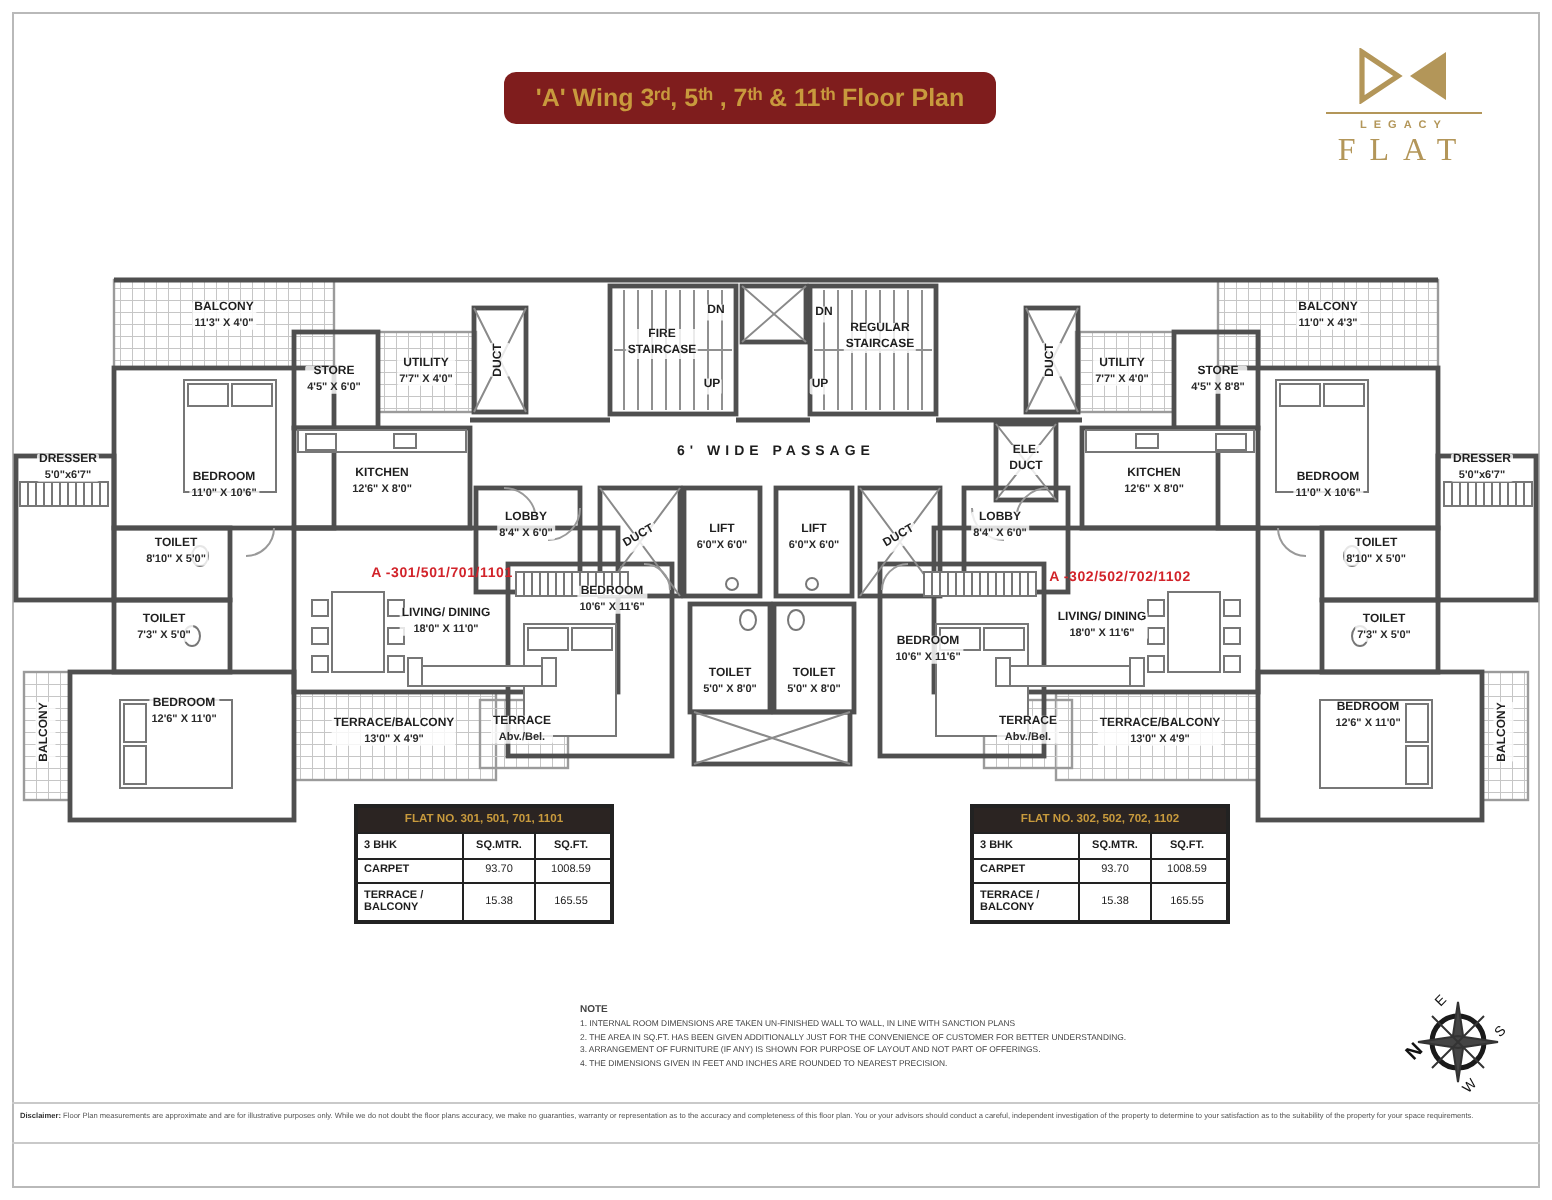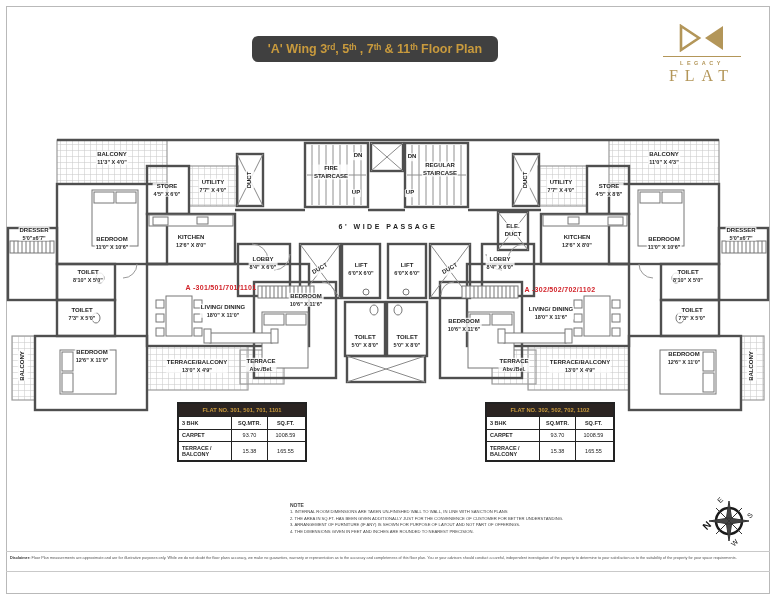--- a/index.html
+++ b/index.html
@@ -1,20 +1,20 @@
 <!DOCTYPE html>
 <html><head>
 <meta charset="utf-8">
 <style>
   html,body{margin:0;padding:0;background:#fff;}
   .page{position:relative;width:776px;height:600px;background:#fff;overflow:hidden;
         font-family:"Liberation Sans",sans-serif;color:#1e1e1e;}
   .frame{position:absolute;inset:6px;border:1px solid #b9b9b9;z-index:1;}
   
-  .titlebox{position:absolute;left:252px;top:36px;width:246px;height:26px;background:#404040;
+  .titlebox{position:absolute;left:252px;top:36px;width:246px;height:26px;background:#7f1d1d;
             border-radius:6px;color:#c89a3d;font-weight:bold;font-size:12.5px;display:flex;
             align-items:center;justify-content:center;z-index:5;white-space:nowrap;}
   .logo{position:absolute;right:26px;top:24px;width:96px;display:flex;flex-direction:column;
         align-items:center;color:#b39659;z-index:5;}
   .logo-rule{width:78px;height:1px;background:#b39659;margin:4px 0 3px;}
   .logo-legacy{font-size:5.5px;letter-spacing:3.5px;font-weight:bold;}
   .logo-aeon{font-size:16px;letter-spacing:7px;font-family:"Liberation Serif",serif;margin-top:1px;}
   
   .plan-svg{position:absolute;inset:0;z-index:2;}
   .rl{position:absolute;transform:translate(-50%,-50%);text-align:center;line-height:1.25;

